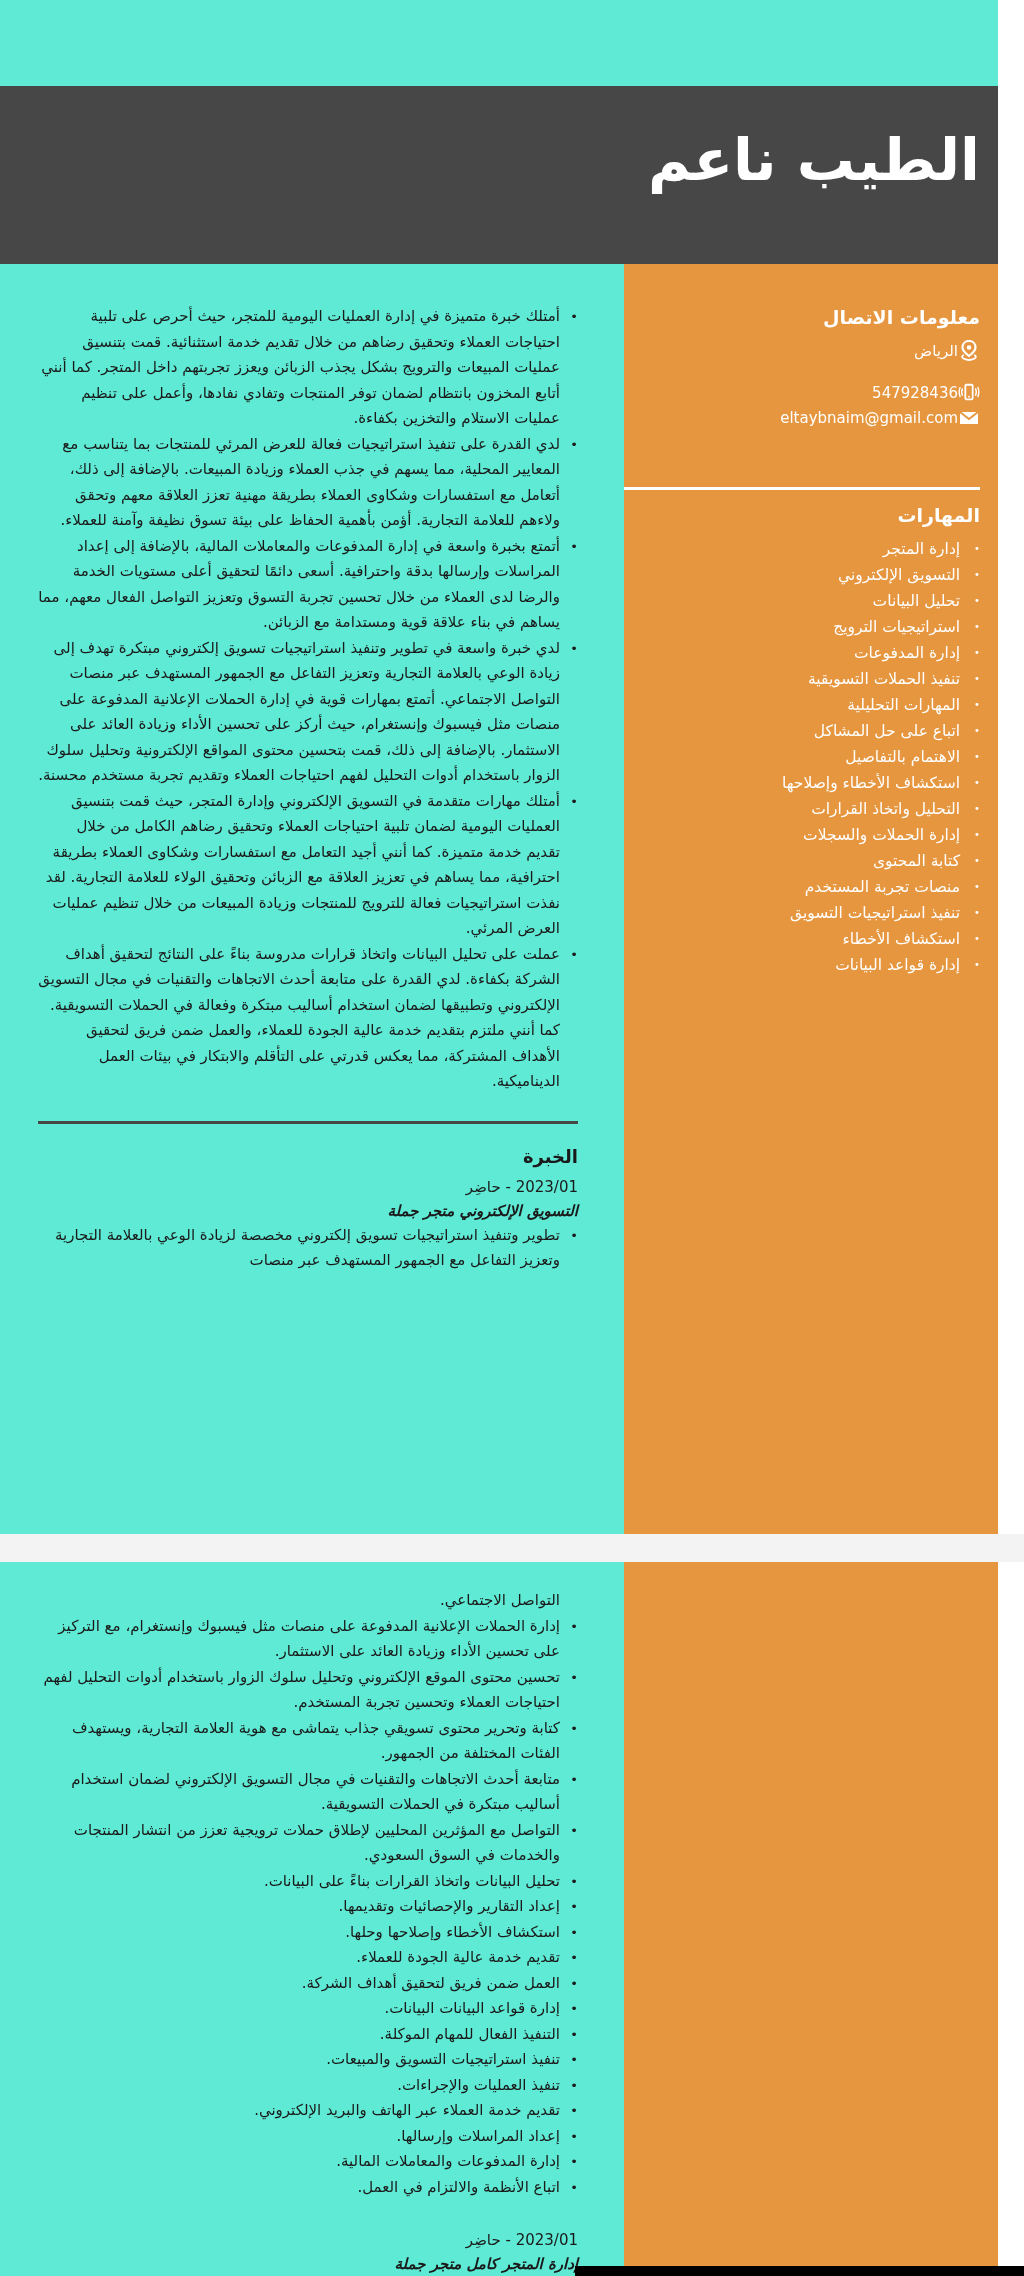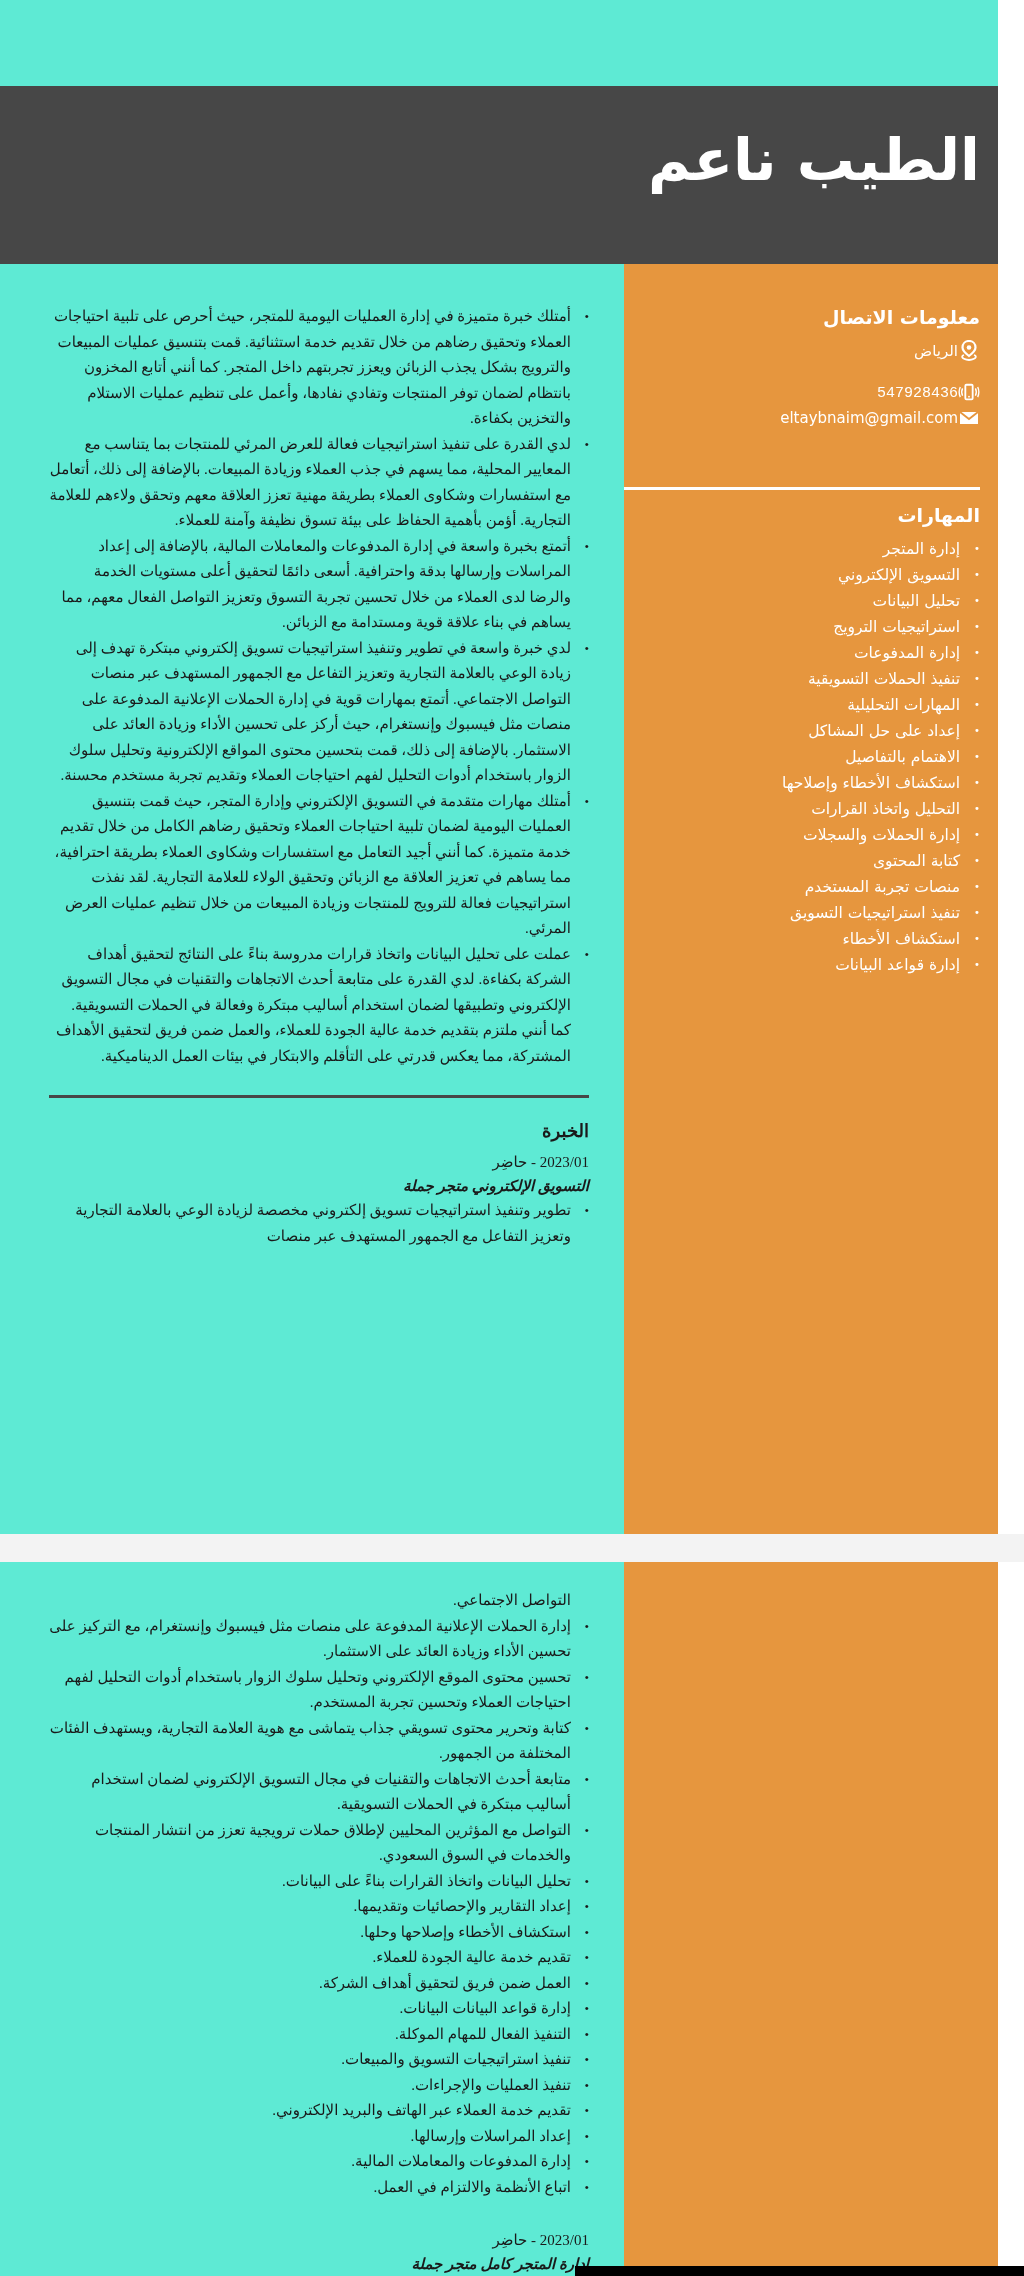--- a/index.html
+++ b/index.html
@@ -21,21 +21,21 @@
   .side-title { position: absolute; right: 44px; color: #ffffff; font-weight: bold; font-size: 19px; direction: rtl; }
   .contact-row { position: absolute; right: 44px; display: flex; flex-direction: row-reverse; align-items: center; color: #fff; font-size: 15px; }
   .contact-row .icon { width: 22px; height: 22px; display: flex; align-items: center; justify-content: center; }
   .contact-row .text { direction: rtl; }
   .side-divider { position: absolute; right: 44px; width: 356px; height: 3px; background: #ffffff; }
 
   .skills { position: absolute; right: 44px; top: 540px; list-style: none; direction: rtl; }
   .skills li { color: #fff; font-size: 15.5px; line-height: 26px; display: flex; flex-direction: row; align-items: center; }
   .skills li .dot { font-size: 10px; margin-left: 14px; }
 
-  .main { position: absolute; left: 49px; width: 540px; direction: rtl; color: #1a1a1a; font-family: Liberation Serif, serif; }
+  .main { position: absolute; left: 38px; width: 540px; direction: rtl; color: #1a1a1a; }
   .page1 .main { top: 304px; }
   .page2 .main { top: 26px; }
 
   ul.bullets { list-style: none; }
   ul.bullets li { position: relative; padding-right: 18px; font-size: 15px; line-height: 25.5px; text-align: right; }
   ul.bullets li::before { content: "•"; position: absolute; right: 0; top: 0; font-size: 13px; }
 
   .hr { height: 3px; background: #474747; margin: 26px 0 22px 0; }
   .section-title { font-size: 18px; font-weight: bold; margin-bottom: 8px; }
   .date { font-size: 15px; line-height: 24px; }
@@ -59,21 +59,21 @@
       <span class="icon">
         <svg width="20" height="22" viewBox="0 0 20 22">
             <path d="M10 1 C6 1 3.5 4 3.5 7.5 C3.5 11 10 16 10 16 C10 16 16.5 11 16.5 7.5 C16.5 4 14 1 10 1 Z" fill="none" stroke="#fff" stroke-width="2.2"></path>
             <circle cx="10" cy="7.5" r="2.3" fill="#fff"></circle>
             <path d="M5 15 C2 16 2 19 10 20 C18 19 18 16 15 15" fill="none" stroke="#fff" stroke-width="1.8"></path>
           </svg>
       </span>
       <span class="text">الرياض</span>
     </div>
 
-    <div class="contact-row" style="top:118px;font-family:Liberation Mono, monospace;">
+    <div class="contact-row" style="top:118px;">
       <span class="icon">
         <svg width="24" height="22" viewBox="0 0 24 22">
             <rect x="8" y="2" width="8" height="16" rx="1.2" fill="none" stroke="#fff" stroke-width="2"></rect>
             <circle cx="12" cy="15" r="1" fill="#fff"></circle>
             <path d="M5 6 Q3 10 5 14" fill="none" stroke="#fff" stroke-width="1.5"></path>
             <path d="M2.5 4.5 Q0 10 2.5 15.5" fill="none" stroke="#fff" stroke-width="1.5"></path>
             <path d="M19 6 Q21 10 19 14" fill="none" stroke="#fff" stroke-width="1.5"></path>
             <path d="M21.5 4.5 Q24 10 21.5 15.5" fill="none" stroke="#fff" stroke-width="1.5"></path>
           </svg>
       </span>
@@ -117,21 +117,21 @@
         <li>
           <span class="dot">•</span>
           <span>تنفيذ الحملات التسويقية</span>
         </li>
         <li>
           <span class="dot">•</span>
           <span>المهارات التحليلية</span>
         </li>
         <li>
           <span class="dot">•</span>
-          <span>إعداد على حل المشاكل</span>
+          <span>اتباع على حل المشاكل</span>
         </li>
         <li>
           <span class="dot">•</span>
           <span>الاهتمام بالتفاصيل</span>
         </li>
         <li>
           <span class="dot">•</span>
           <span>استكشاف الأخطاء وإصلاحها</span>
         </li>
         <li>

